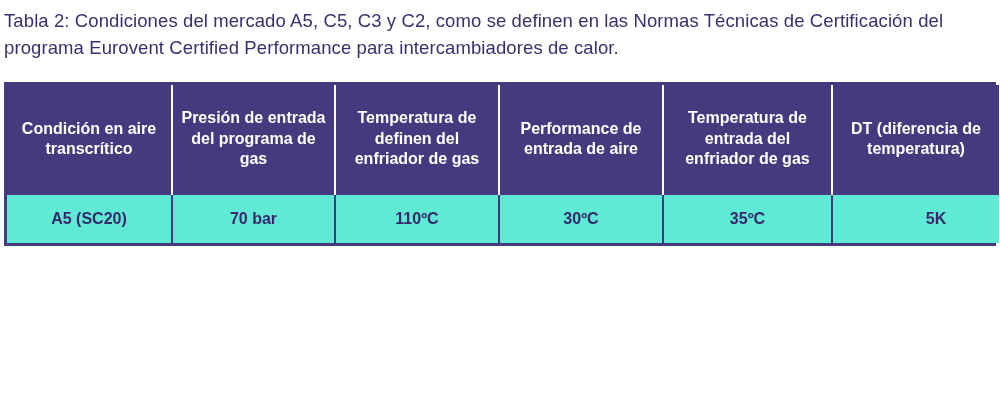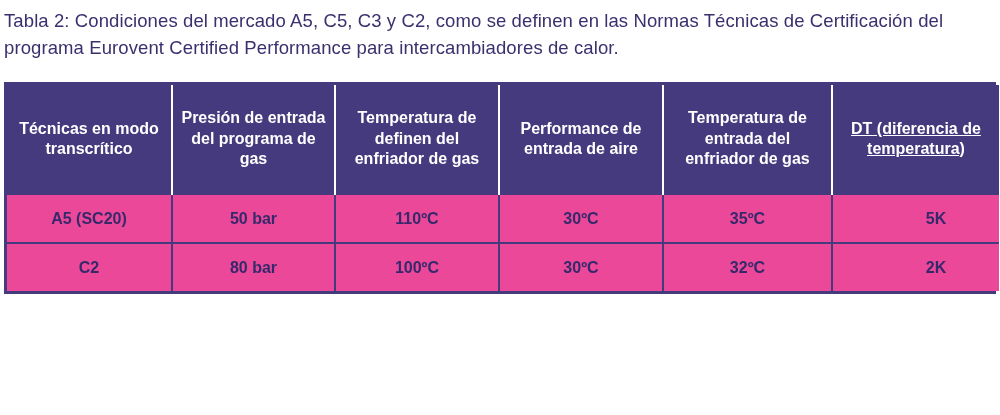--- a/index.html
+++ b/index.html
@@ -49,24 +49,23 @@
     line-height: 1.28;
     text-align: center;
     vertical-align: middle;
     padding: 14px 6px 16px 6px;
     border-right: 2px solid #ffffff;
     height: 110px;
     box-sizing: border-box;
   }
   table.market-table thead th:last-child {
     border-right: none;
-    text-decoration: underline;
   }
   table.market-table tbody td {
-    background: #ec4899;
+    background: #5eead4;
     color: #35296b;
     font-size: 16px;
     font-weight: bold;
     text-align: center;
     vertical-align: middle;
     height: 48px;
     border-right: 2px solid #453a7e;
     border-bottom: 2px solid #453a7e;
     box-sizing: border-box;
   }
@@ -87,43 +86,35 @@
 
 <div class="page">
 
   <div class="caption">Tabla 2: Condiciones del mercado A5, C5, C3 y C2, como se definen en las Normas Técnicas de Certificación del programa Eurovent Certified Performance para intercambiadores de calor.</div>
 
   <div class="table-wrap">
     <div class="table-frame">
       <table class="market-table">
         <thead>
           <tr>
-            <th style="width:164px">Técnicas en modo transcrítico</th>
+            <th style="width:164px">Condición en aire transcrítico</th>
             <th style="width:162px">Presión de entrada del programa de gas</th>
             <th style="width:163px">Temperatura de definen del enfriador de gas</th>
             <th style="width:163px">Performance de entrada de aire</th>
             <th style="width:168px">Temperatura de entrada del enfriador de gas</th>
             <th style="width:166px">DT (diferencia de temperatura)</th>
           </tr>
         </thead>
         <tbody>
           <tr>
             <td>A5 (SC20)</td>
-            <td>50 bar</td>
+            <td>70 bar</td>
             <td>110ºC</td>
             <td>30ºC</td>
             <td>35ºC</td>
             <td>5K</td>
-          </tr>
-          <tr>
-            <td>C2</td>
-            <td>80 bar</td>
-            <td>100ºC</td>
-            <td>30ºC</td>
-            <td>32ºC</td>
-            <td>2K</td>
           </tr>
         </tbody>
       </table>
     </div>
   </div>
 
 </div>
 
 </body></html>

